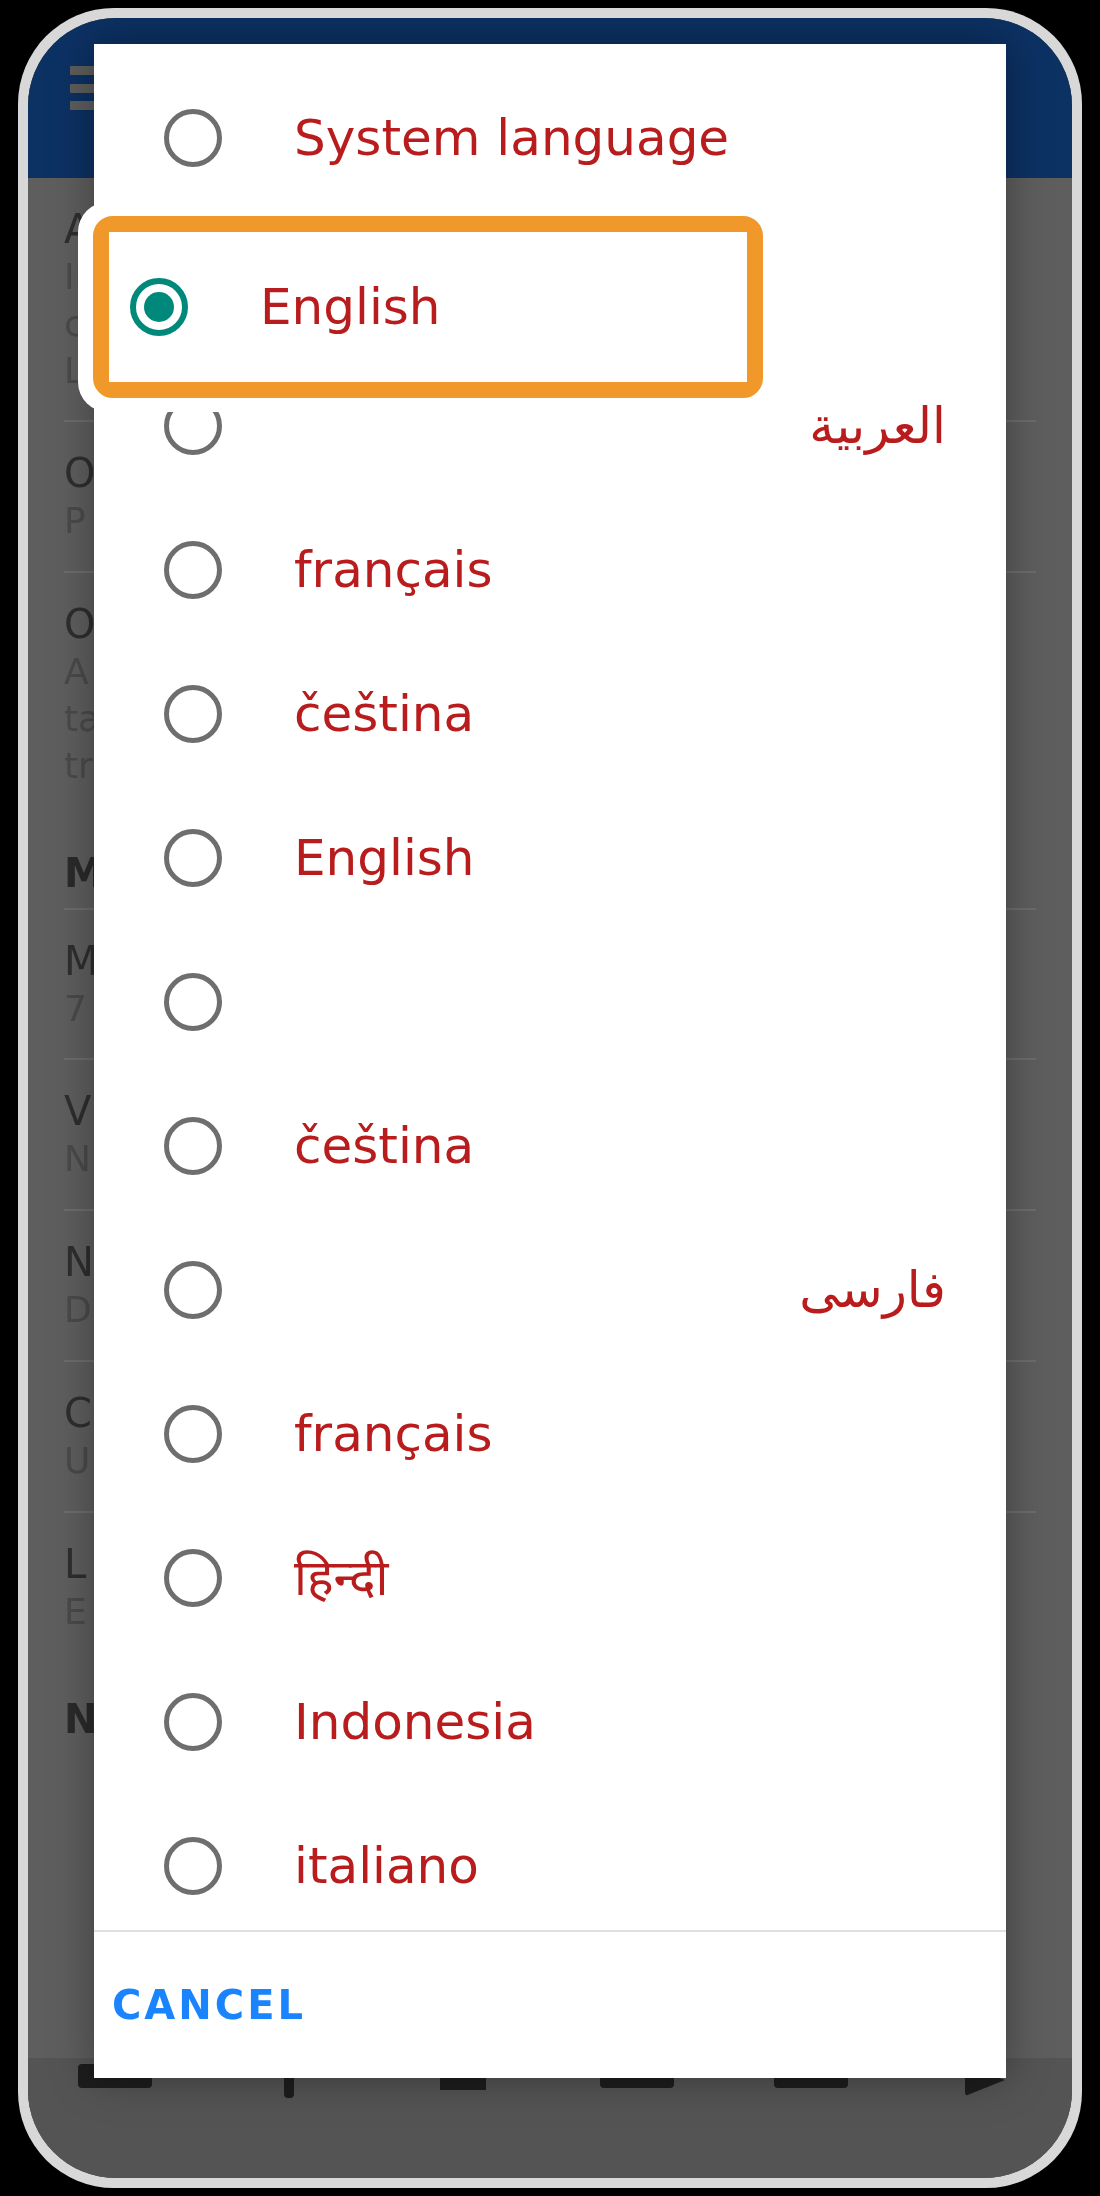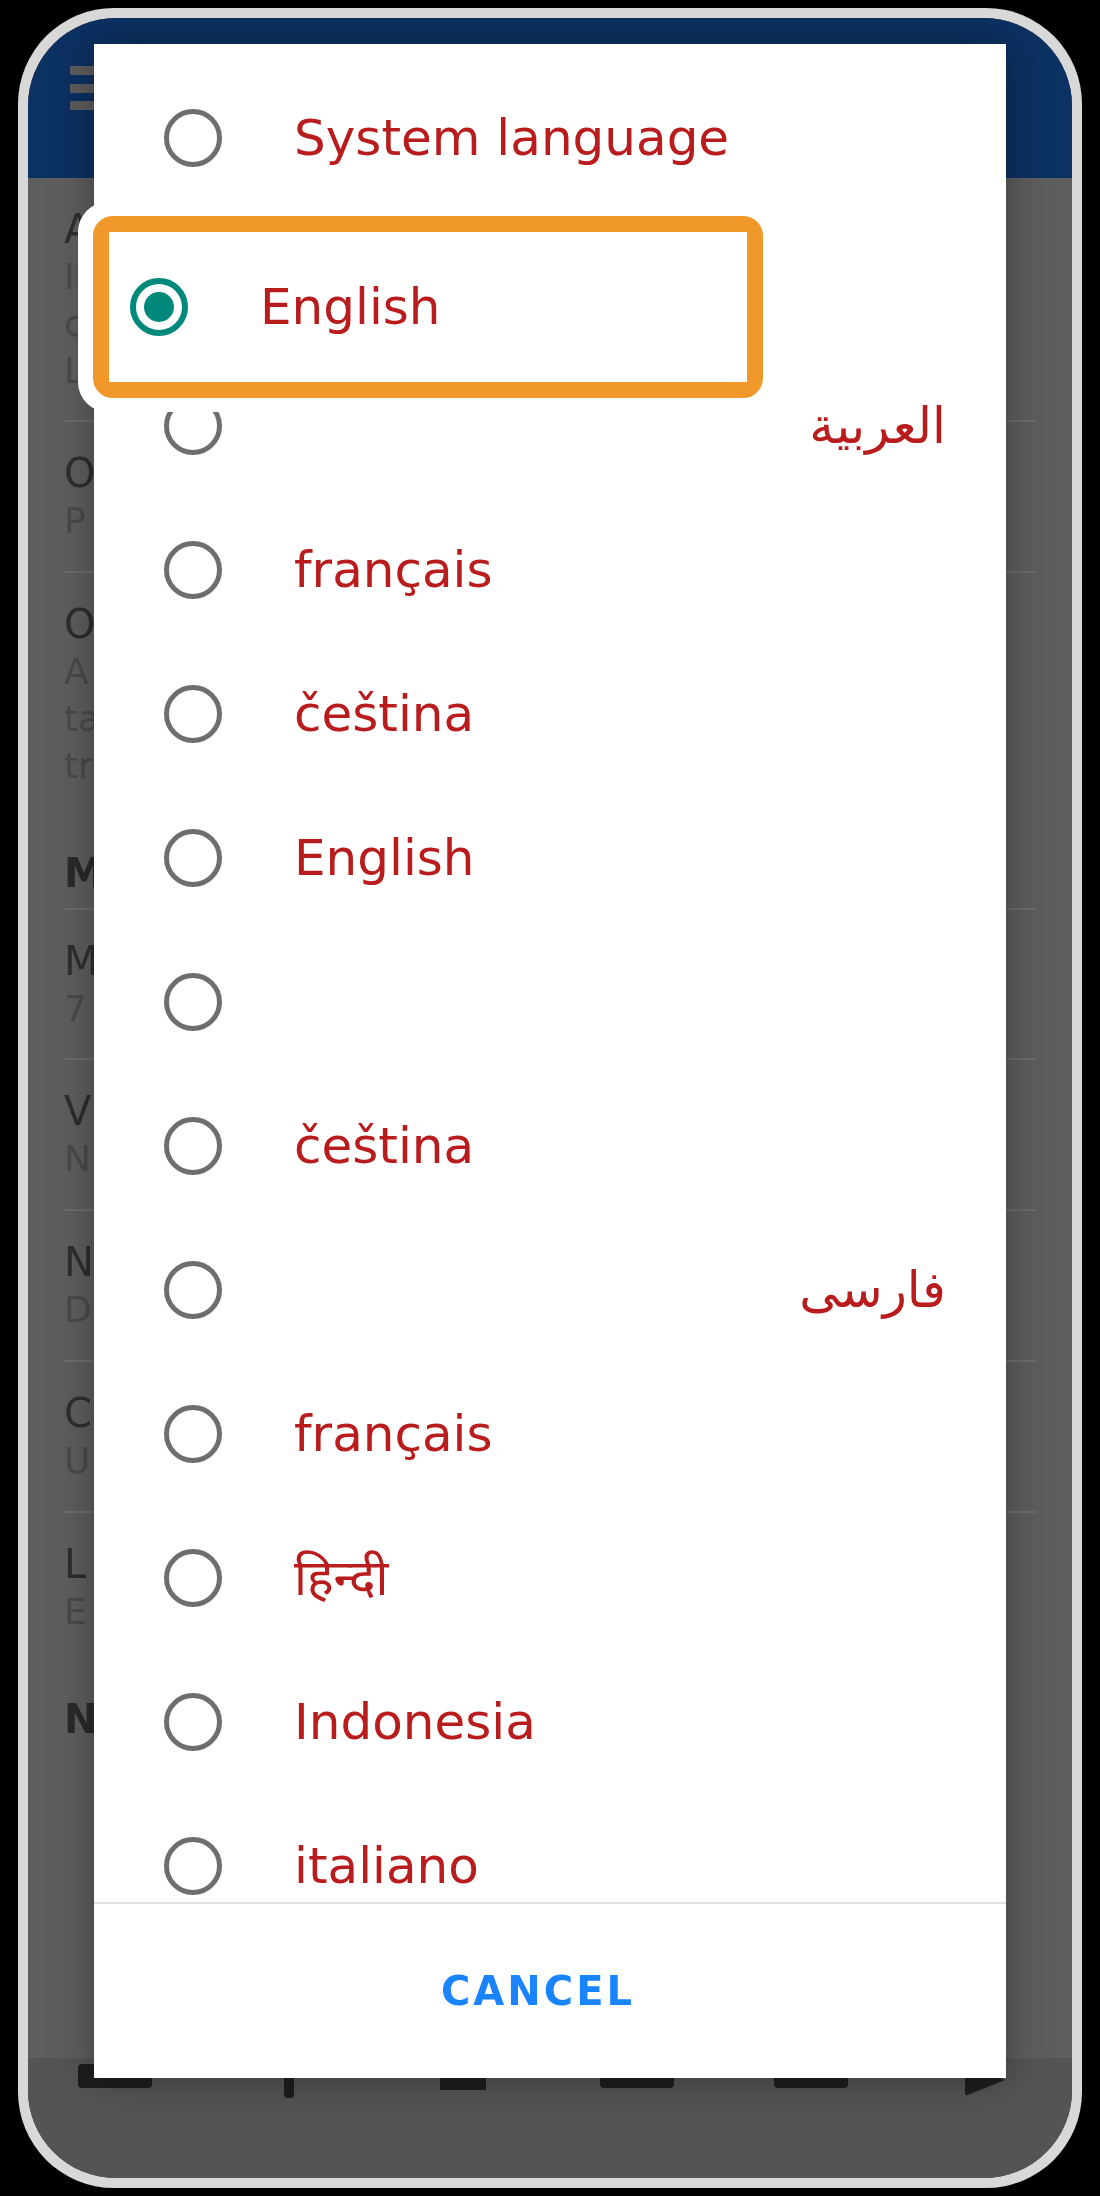--- a/index.html
+++ b/index.html
@@ -217,24 +217,24 @@
   .lang-label.rtl {
     text-align: right;
     direction: rtl;
     margin-left: 0;
     margin-right: 28px;
   }
 
   
   #dialog-footer {
     border-top: 2px solid #e0e0e0;
-    height: 176px;
+    height: 148px;
     display: flex;
     align-items: center;
-    justify-content: center;
+    justify-content: flex-start;
     padding-right: 24px;
     flex: 0 0 auto;
   }
 
   #cancel-button {
     background: none;
     border: none;
     color: #1a84ff;
     font-family: "DejaVu Sans", "Liberation Sans", sans-serif;
     font-size: 40px;

